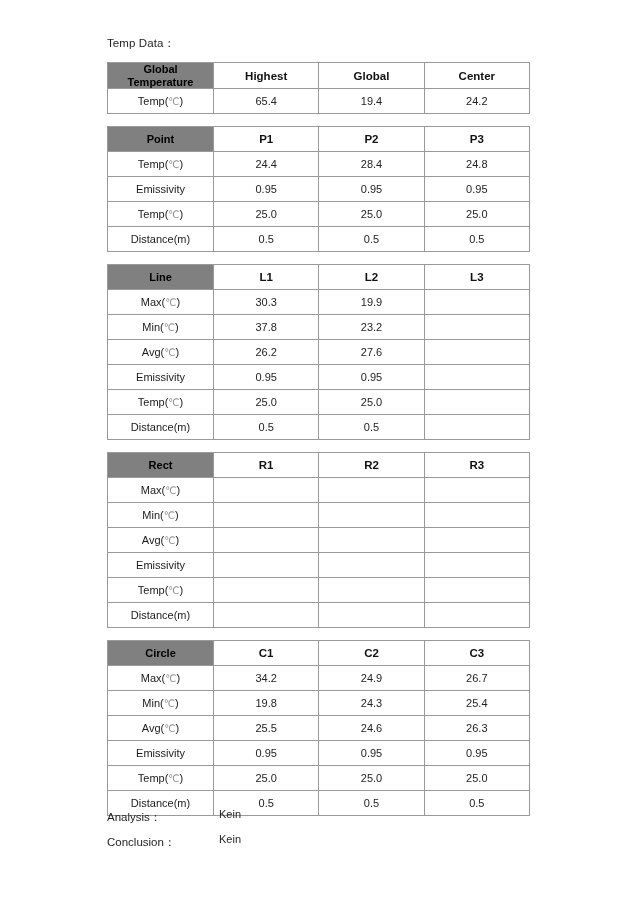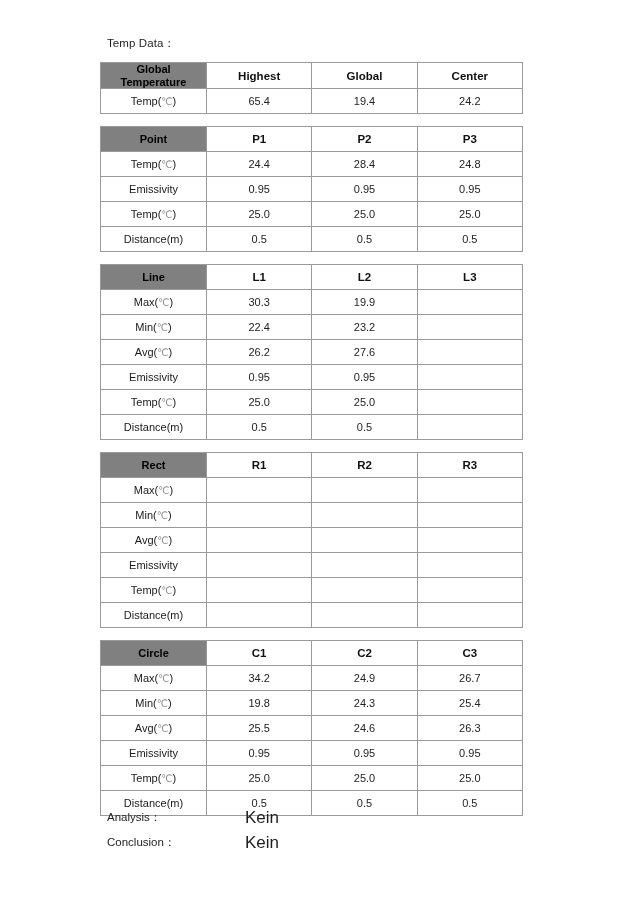--- a/index.html
+++ b/index.html
@@ -30,21 +30,21 @@
     left: 107px;
     top: 36px;
     font-size: 11.5px;
     color: #1f1f1f;
     letter-spacing: 0.1px;
     white-space: nowrap;
   }
 
   .tables {
     position: absolute;
-    left: 100px;
+    left: 107px;
     top: 62px;
     width: 422px;
   }
 
   table.ttab {
     width: 422px;
     border-collapse: collapse;
     table-layout: fixed;
     margin-bottom: 12px;
     background: #ffffff;
@@ -114,24 +114,24 @@
 
   .footer-label {
     position: absolute;
     left: 0;
     top: 0;
     white-space: nowrap;
   }
 
   .footer-value {
     position: absolute;
-    left: 138px;
+    left: 112px;
     top: -2px;
     white-space: nowrap;
-    font-size: 17px;
+    font-size: 11px;
     color: #1f1f1f;
   }
 </style>
 </head>
 <body>
 
 <div class="page">
 
   <div class="doc-title">Temp Data：</div>
 
@@ -219,21 +219,21 @@
         </thead>
         <tbody>
           <tr>
             <td class="rowlabel"><span>Max(<span class="deg">℃</span>)</span></td>
             <td class="val">30.3</td>
             <td class="val">19.9</td>
             <td class="val"></td>
           </tr>
           <tr>
             <td class="rowlabel"><span>Min(<span class="deg">℃</span>)</span></td>
-            <td class="val">22.4</td>
+            <td class="val">37.8</td>
             <td class="val">23.2</td>
             <td class="val"></td>
           </tr>
           <tr>
             <td class="rowlabel"><span>Avg(<span class="deg">℃</span>)</span></td>
             <td class="val">26.2</td>
             <td class="val">27.6</td>
             <td class="val"></td>
           </tr>
           <tr>

